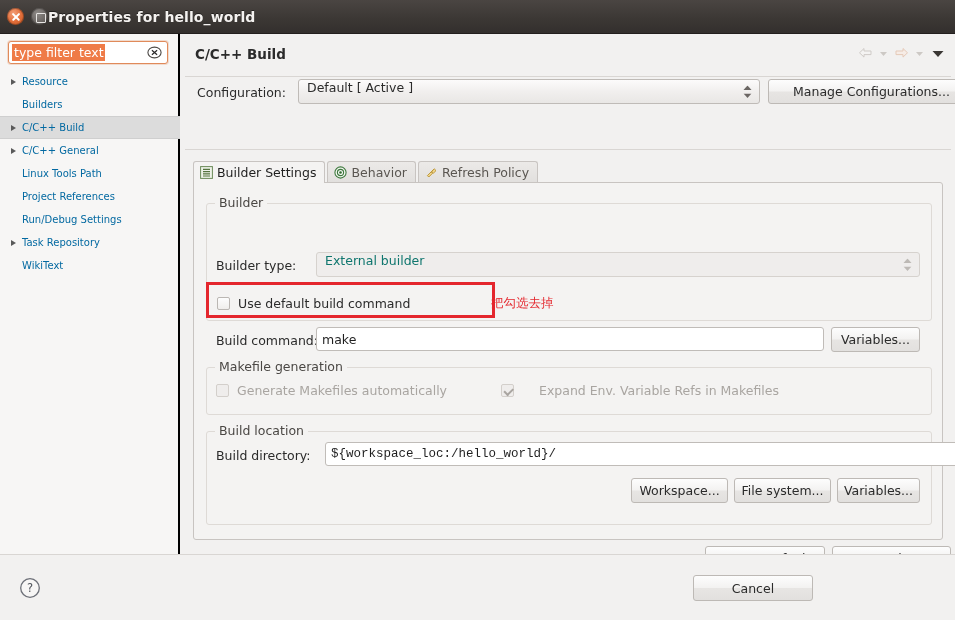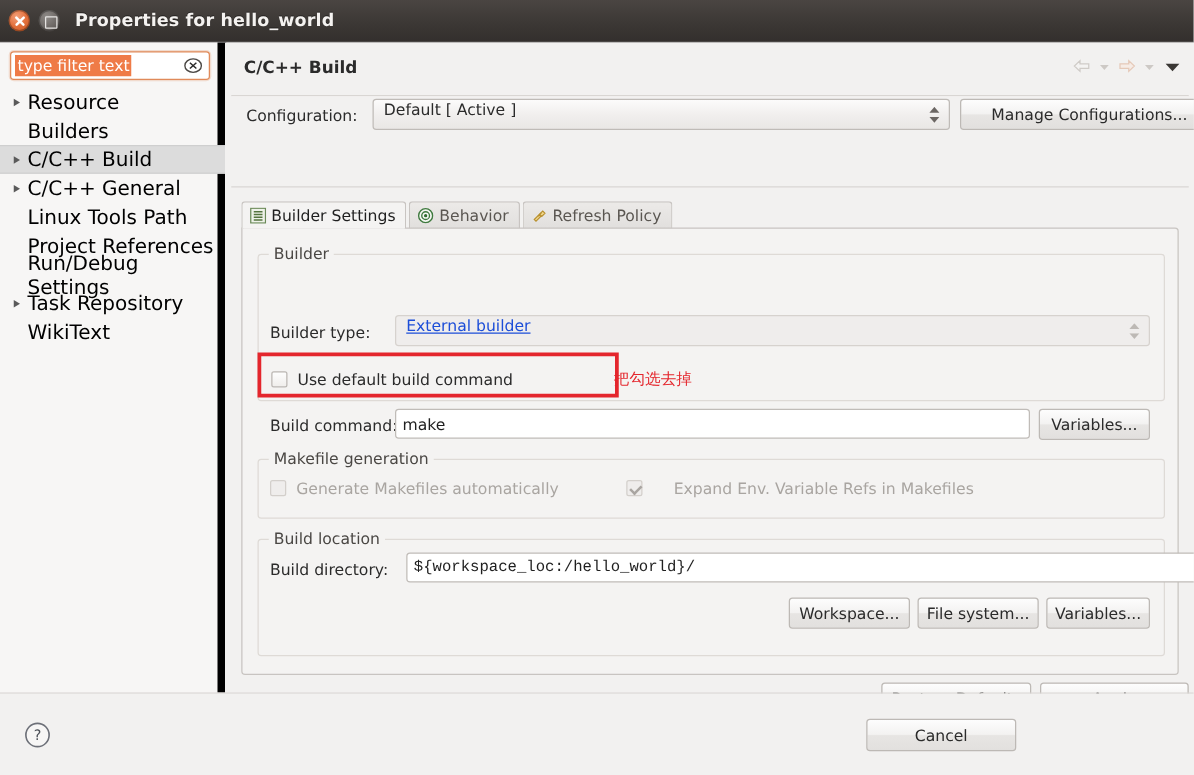--- a/index.html
+++ b/index.html
@@ -41,32 +41,32 @@
   .win-close::after  { transform: rotate(-45deg); }
   .win-max {
     background: radial-gradient(circle at 38% 32%, #8e8a87 0%, #6d6865 55%, #4f4a47 100%);
     box-shadow: inset 0 0 0 1px rgba(0,0,0,.28);
   }
   .win-max::before {
     content:""; position:absolute; left:4.5px; top:4.5px; width:8px; height:8px;
     border:1.6px solid #e6e4e2; border-radius:1px;
   }
   .title-text {
-    margin-left: 12px;
+    margin-left: 0;
     color: #f4f2f0;
     font-size: 14px; font-weight: bold;
     letter-spacing: .1px;
     text-shadow: 0 -1px 0 rgba(0,0,0,.45);
   }
 
   
   .left-panel {
     position: absolute; left: 0; top: 34px; width: 180px; height: 520px;
     background: #f7f6f5;
-    border-right: 6px solid #000000;
+    border-right: 2px solid #000000;
   }
   .filter-wrap {
     position: absolute; left: 8px; top: 7px; width: 160px; height: 23px;
     background: #ffffff;
     border: 1px solid #e08a5a;
     border-radius: 3px;
     box-shadow: 0 0 0 1px rgba(224,138,90,.25);
     display: flex; align-items: center;
   }
   .filter-text {
@@ -77,21 +77,21 @@
     margin-left: 3px;
     white-space: nowrap;
   }
   .filter-clear {
     position: absolute; right: 5px; top: 4px;
     width: 15px; height: 13px;
   }
   .tree { position: absolute; left: 0; top: 36px; width: 180px; }
   .tree-item {
     height: 23px; display: flex; align-items: center;
-    padding-left: 4px; font-size: 16px; color: #000000;
+    padding-left: 4px; font-size: 10px; color: #0369a1;
   }
   .tree-item.selected {
     background: #dcdcdc;
     border-top: 1px solid #cfcfcf;
     border-bottom: 1px solid #cfcfcf;
   }
   .tw { width: 18px; flex: none; display: flex; justify-content: center; align-items: center; }
   .tri {
     width: 0; height: 0;
     border-left: 5px solid #5a5a5a;
@@ -412,21 +412,21 @@
 
     <div class="tabbody">
 
       <div class="group" style="left:12px; top:20px; width:726px; height:118px;padding-left:48px;">
         <span class="group-title">Builder</span>
       </div>
 
       <span class="lbl" style="position:absolute; left:22px; top:75px;">Builder type:</span>
 
       <div class="combo" style="position:absolute; left:122px; top:69px; width:604px; height:25px; background:#efedec; border-color:#d6d2ce;">
-        <span class="cval" style="color:#1d4ed8;text-decoration:underline;">External builder</span>
+        <span class="cval" style="color:#0f766e;">External builder</span>
         <span class="spin">
           <svg width="9" height="5" viewBox="0 0 9 5">
               <path d="M4.5 0 L8.5 4.6 L0.5 4.6 Z" fill="#bdb9b5"></path>
             </svg>
           <svg width="9" height="5" viewBox="0 0 9 5">
               <path d="M4.5 4.6 L0.5 0 L8.5 0 Z" fill="#bdb9b5"></path>
             </svg>
         </span>
       </div>
 

